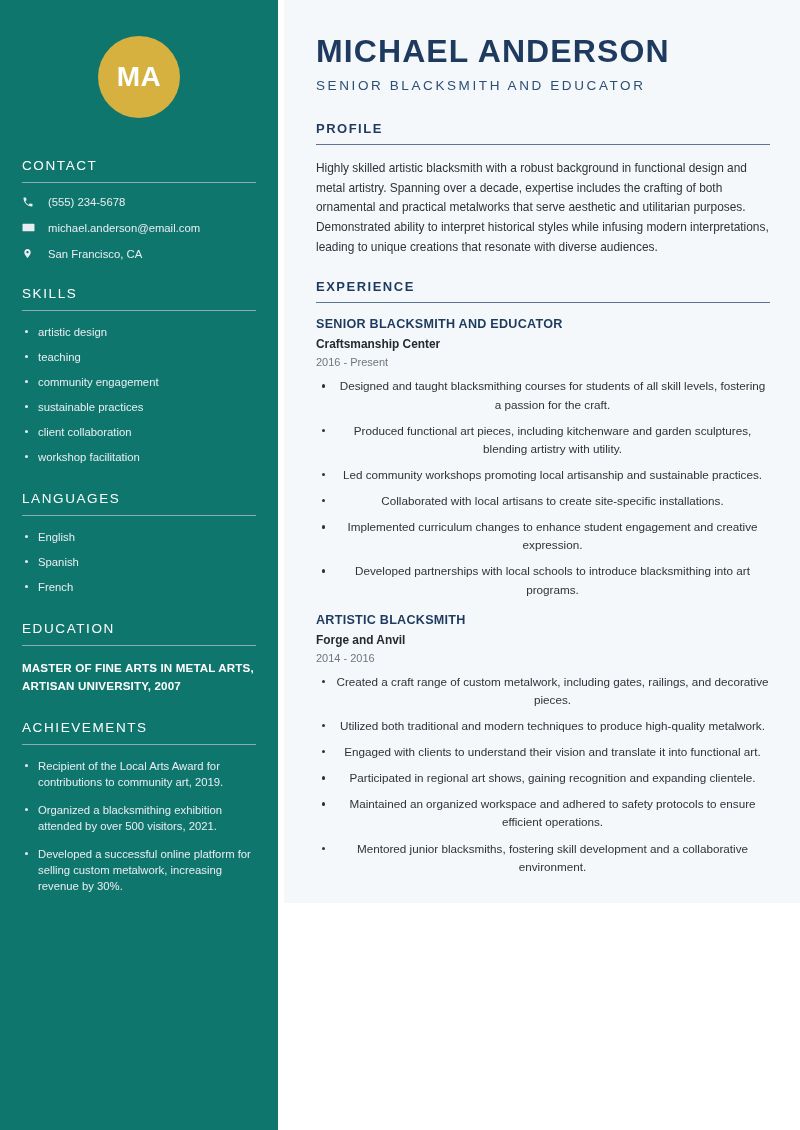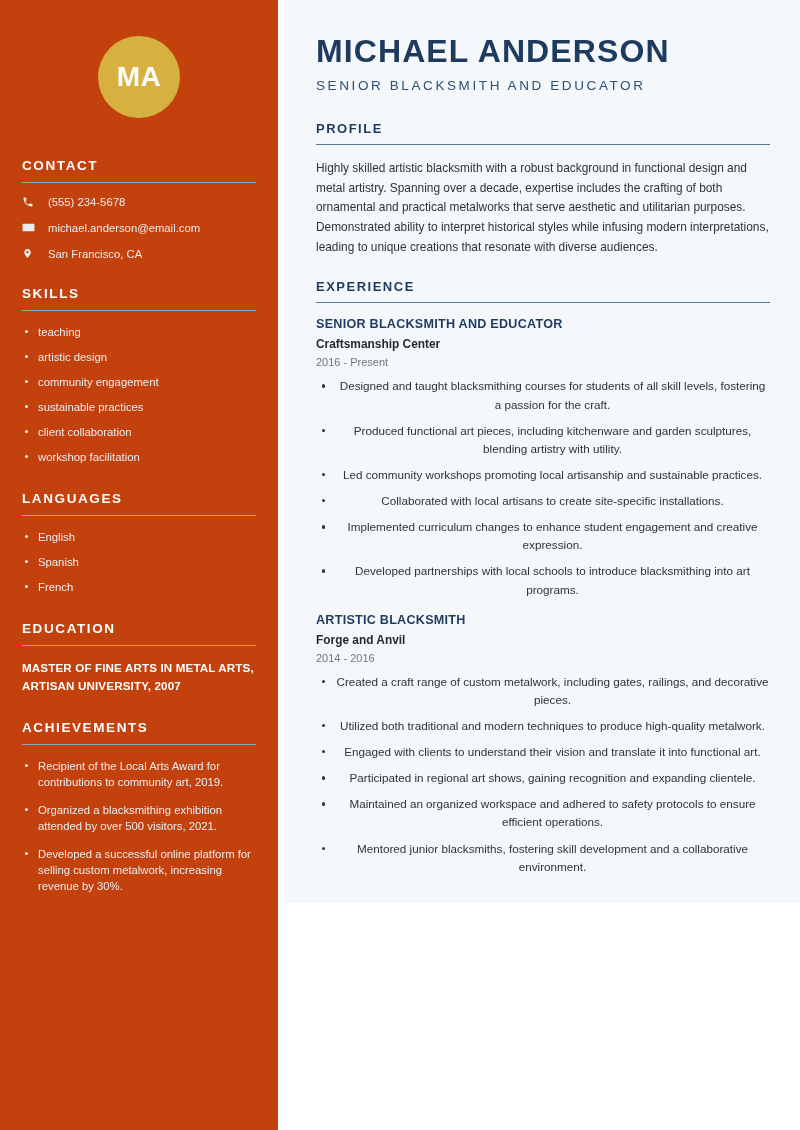--- a/index.html
+++ b/index.html
@@ -14,21 +14,21 @@
     background: #ffffff;
     display: flex;
     overflow: hidden;
   }
 
   
   .sidebar {
     width: 278px;
     min-width: 278px;
     height: 1130px;
-    background: #c2410c;
+    background: #0f766e;
     padding: 0 22px;
     position: relative;
   }
 
   .avatar-wrap {
     display: flex;
     justify-content: center;
     padding-top: 36px;
     padding-bottom: 40px;
   }
@@ -45,21 +45,21 @@
     font-size: 28px;
     font-weight: bold;
     letter-spacing: 0.5px;
   }
 
   .side-section { margin-bottom: 26px; }
 
   .side-heading {
     color: #ffffff;
     font-size: 13.5px;
-    font-weight: bold;
+    font-weight: normal;
     letter-spacing: 1.6px;
     margin-bottom: 9px;
   }
 
   .side-rule {
     height: 1px;
     background: #8FA6C0;
     margin-bottom: 13px;
   }
 
@@ -242,22 +242,22 @@
         </svg>
       </span>
       <span>San Francisco, CA</span>
     </div>
   </section>
 
   <section class="side-section">
     <div class="side-heading">SKILLS</div>
     <div class="side-rule"></div>
     <ul class="side-list tight">
+      <li>artistic design</li>
       <li>teaching</li>
-      <li>artistic design</li>
       <li>community engagement</li>
       <li>sustainable practices</li>
       <li>client collaboration</li>
       <li>workshop facilitation</li>
     </ul>
   </section>
 
   <section class="side-section">
     <div class="side-heading">LANGUAGES</div>
     <div class="side-rule"></div>

